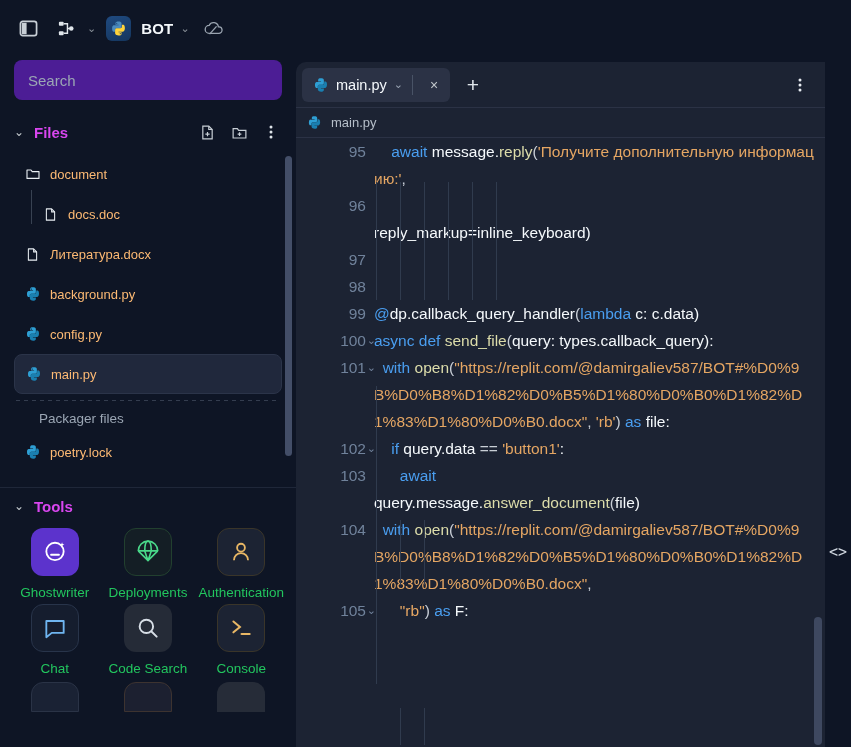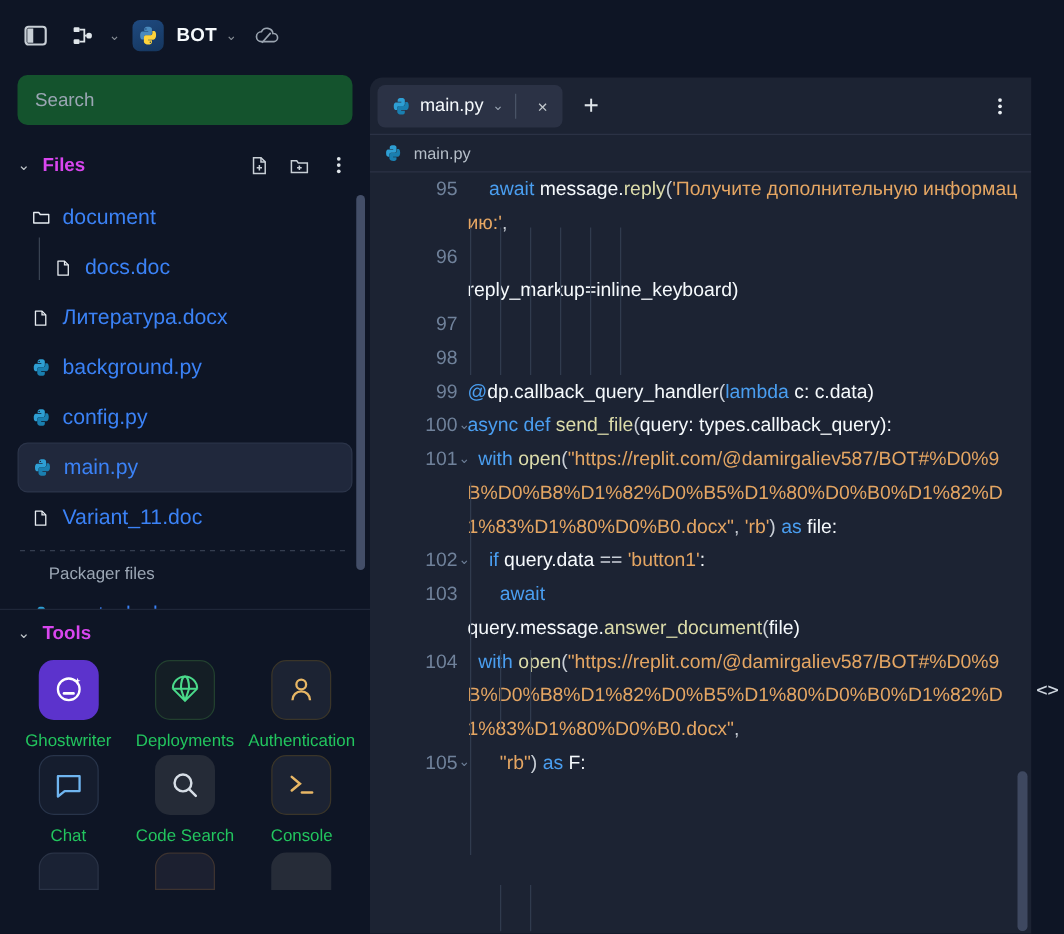--- a/index.html
+++ b/index.html
@@ -37,21 +37,21 @@
   
   .body-wrap { display: flex; height: 691px; }
 
   
   .sidebar {
     width: 296px; flex: 0 0 296px; position: relative;
     background: #0e1525; display: flex; flex-direction: column;
   }
   .search-box {
     margin: 4px 14px 14px 14px; height: 40px;
-    background: #14532d; border-radius: 8px;
+    background: #4c1d95; border-radius: 8px;
     display: flex; align-items: center; padding: 0 14px;
     color: #9ba6b4; font-size: 15px;
   }
 
   .files-panel {
     position: relative; height: 374px; overflow: hidden;
     border-bottom: 1px solid #1f2739;
   }
   .sec-head {
     display: flex; align-items: center; height: 36px;
@@ -67,21 +67,21 @@
   }
 
   .tree { padding: 4px 0 0 0; }
   .trow {
     display: flex; align-items: center; height: 40px;
     margin: 0 14px; padding: 0 10px; border-radius: 8px;
     gap: 9px; cursor: pointer; position: relative;
   }
   .trow.sel { background: #20283c; border: 1px solid #2b3449; height: 40px; }
   .trow.d1 { margin-left: 32px; }
-  .tname { color: #3b82f6; font-size: 17px; white-space: nowrap; }
+  .tname { color: #fdba74; font-size: 13px; white-space: nowrap; }
   .ticon { width: 17px; height: 17px; flex: 0 0 auto; display:flex; align-items:center; justify-content:center;}
   .indent-guide {
     position: absolute; left: 31px; width: 1px;
     background: #384252;
   }
   .divider-dash {
     margin: 6px 16px 0 16px; height: 1px;
     background: repeating-linear-gradient(to right,#343d4f 0 4px,transparent 4px 8px);
   }
   .pkg-label {
@@ -319,29 +319,20 @@
         <div class="trow sel">
           <span class="ticon">
             <svg width="16" height="16" viewBox="0 0 24 24">
               <path d="M11.9 2c-2.4 0-4.2.6-4.2 2.6v2.1h4.4v.7H5.9S3 7 3 11.9s2.5 4.6 2.5 4.6h1.7v-2.3s-.1-2.6 2.4-2.6h4.3s2.4.05 2.4-2.3V4.8S16.7 2 11.9 2zM9.5 3.8c.47 0 .85.4.85.85s-.38.85-.85.85-.85-.4-.85-.85.38-.85.85-.85z" fill="#2e9fd4"></path>
               <path d="M12.1 22c2.4 0 4.2-.6 4.2-2.6v-2.1h-4.4v-.7h6.2s2.9-.3 2.9-5.2-2.5-4.6-2.5-4.6h-1.7v2.3s.1 2.6-2.4 2.6H9.6s-2.4-.05-2.4 2.3v4.5S7.3 22 12.1 22z" fill="#1a7fb0"></path>
             </svg>
           </span>
           <span class="tname">main.py</span>
         </div>
 
-        <div class="trow">
-          <span class="ticon">
-            <svg width="15" height="15" viewBox="0 0 20 20" fill="none">
-              <path d="M4.5 2.5h7l4 4v11h-11z" stroke="#e8edf2" stroke-width="1.4" stroke-linejoin="round"></path>
-              <path d="M11.5 2.5v4h4" stroke="#e8edf2" stroke-width="1.4"></path>
-            </svg>
-          </span>
-          <span class="tname">Variant_11.doc</span>
-        </div>
 
         <div class="divider-dash"></div>
 
         <div class="pkg-label">Packager files</div>
 
         <div class="trow">
           <span class="ticon">
             <svg width="16" height="16" viewBox="0 0 24 24">
               <path d="M11.9 2c-2.4 0-4.2.6-4.2 2.6v2.1h4.4v.7H5.9S3 7 3 11.9s2.5 4.6 2.5 4.6h1.7v-2.3s-.1-2.6 2.4-2.6h4.3s2.4.05 2.4-2.3V4.8S16.7 2 11.9 2z" fill="#2e9fd4"></path>
               <path d="M12.1 22c2.4 0 4.2-.6 4.2-2.6v-2.1h-4.4v-.7h6.2s2.9-.3 2.9-5.2-2.5-4.6-2.5-4.6h-1.7v2.3s.1 2.6-2.4 2.6H9.6s-2.4-.05-2.4 2.3v4.5S7.3 22 12.1 22z" fill="#1a7fb0"></path>

